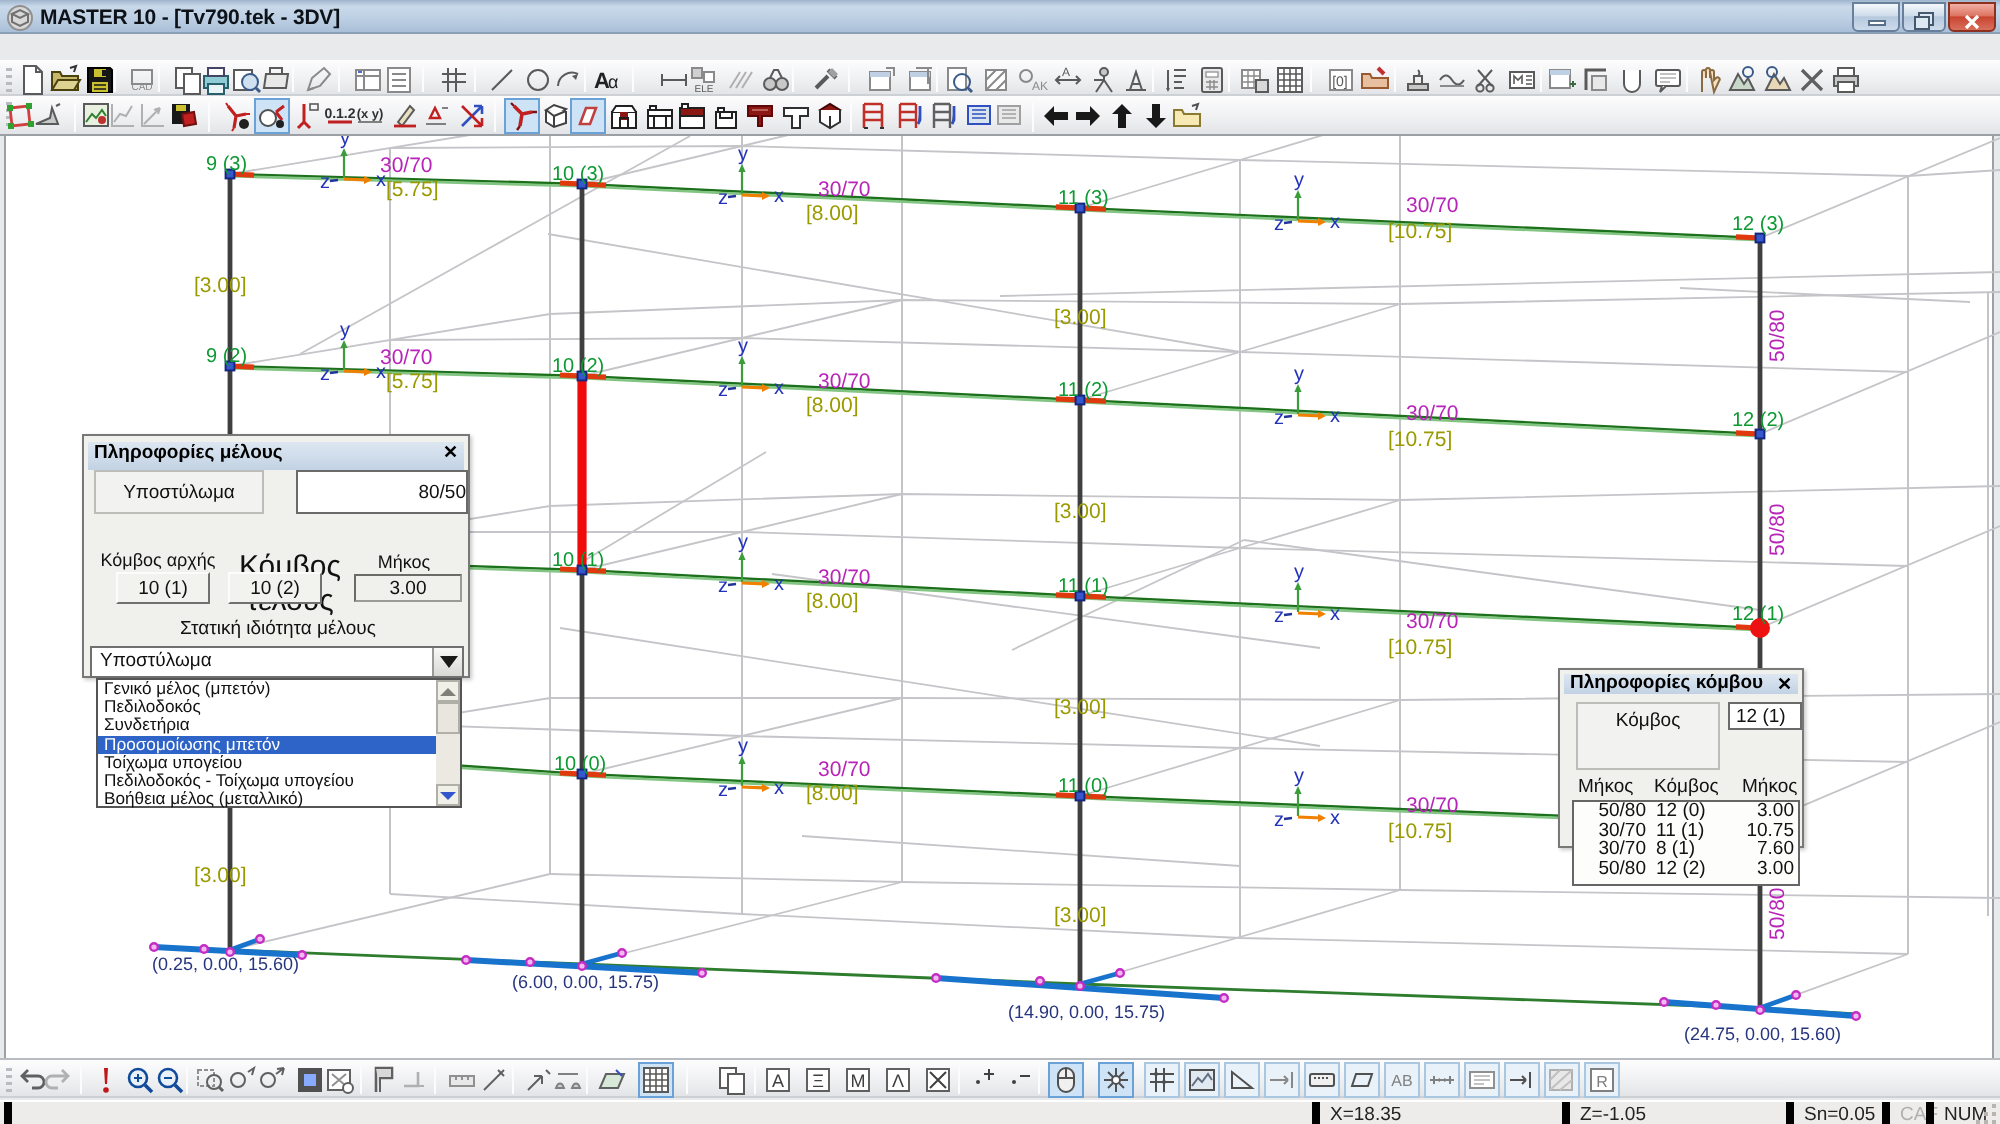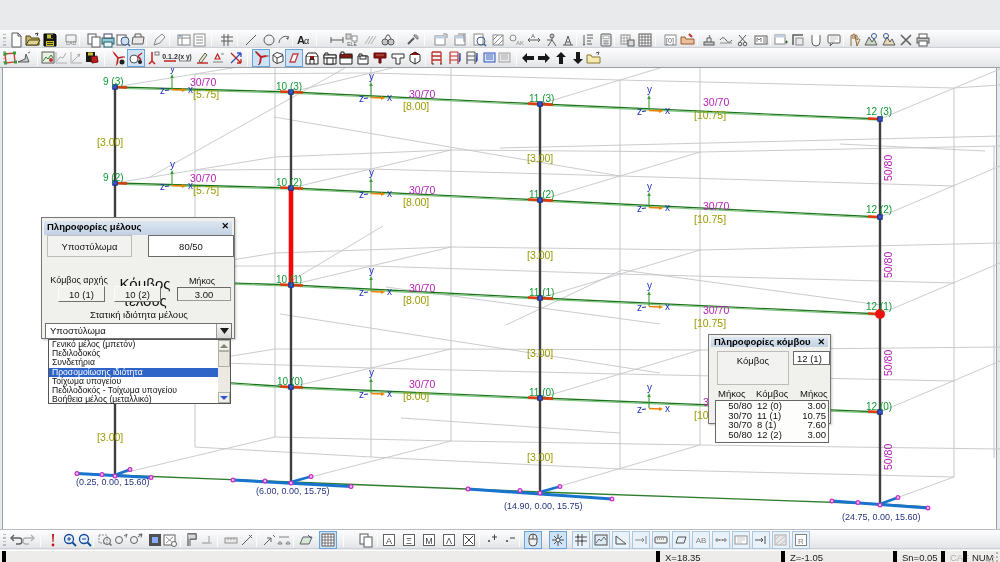--- a/index.html
+++ b/index.html
@@ -281,20 +281,37 @@
       <line x1="649" y1="408" x2="649" y2="395" stroke="#3a9d3a" stroke-width="1.1"></line>
       <path d="M 647.2 397 L 649 393 L 650.8 397 Z" fill="#3a9d3a"></path>
       <line x1="649" y1="408.5" x2="661" y2="409" stroke="#f08000" stroke-width="1.6"></line>
       <path d="M 659 407 L 663 409 L 659 411 Z" fill="#f08000"></path>
       <line x1="642" y1="409.5" x2="646" y2="409" stroke="#223399" stroke-width="1.2"></line>
       <text x="647" y="391" fill="#2233bb" font-size="10" text-anchor="start" font-weight="normal">y</text>
       <text x="637" y="413" fill="#2233bb" font-size="10" text-anchor="start" font-weight="normal">z</text>
       <text x="665" y="412" fill="#2233bb" font-size="10" text-anchor="start" font-weight="normal">x</text>
     </svg>
 
+<div id="titlebar">
+ <svg width="14" height="14" style="position:absolute;left:3px;top:2px" viewBox="0 0 14 14">
+        <circle cx="7" cy="7" r="6" fill="#d8d8d8" stroke="#909090"></circle>
+        <path d="M3 5l4-2 4 2-4 2zM3 5v4l4 2 4-2V5" fill="none" stroke="#707070"></path>
+      </svg>
+ <span id="titletext">MASTER 10 - [Tv790.tek - 3DV]</span>
+ <div class="capbtn" style="left:926px;width:24px">
+        <div style="width:9px;height:3px;background:#fff;border:1px solid #5a718c;margin:8px auto 0"></div>
+      </div>
+ <div class="capbtn" style="left:951px;width:22px"><svg width="10" height="9" style="margin-top:3px">
+          <rect x="2.5" y="0.5" width="7" height="6" fill="#dce8f4" stroke="#46586e"></rect>
+          <rect x="0.5" y="2.5" width="7" height="6" fill="#dce8f4" stroke="#46586e"></rect>
+        </svg></div>
+ <div class="capbtn close" style="left:974px;width:24px"><svg width="8" height="8" style="margin-top:3.5px">
+          <path d="M1 1l6 6M7 1L1 7" stroke="#fff" stroke-width="1.6"></path>
+        </svg></div>
+</div>
 
  <div class="tbar" style="top:30px;height:18px">
       <div style="position:absolute;left:3px;top:4px;width:3px;height:12px;background:repeating-linear-gradient(180deg,#b8bcc2 0 1.5px,transparent 1.5px 3.5px)"></div>
       <div class="ic " style="left:8px;top:2px;width:16px;height:16px"><svg width="16" height="16" viewBox="0 0 16 16">
           <path d="M4 1h6l3 3v11H4z" fill="#fff" stroke="#5a5a5a"></path>
           <path d="M10 1v3h3" fill="none" stroke="#5a5a5a"></path>
         </svg></div>
       <div class="ic " style="left:25px;top:2px;width:16px;height:16px"><svg width="16" height="16" viewBox="0 0 16 16">
           <path d="M1 13V4h4l1 2h8v7z" fill="#c9b769" stroke="#4a420e"></path>
           <path d="M1 13l3-5h11l-3 5z" fill="#ded293" stroke="#4a420e"></path>
@@ -835,55 +852,55 @@
         </svg></div>
       <div class="ic sel2" style="left:793px;top:2px;width:16px;height:16px"><svg width="16" height="16" viewBox="0 0 16 16">
           <rect x="2.5" y="2.5" width="11" height="11" fill="#fff" stroke="#808080"></rect>
           <text x="8" y="11.5" font-size="8" fill="#808080" text-anchor="middle">R</text>
         </svg></div>
     </div>
 
 <div class="dlg" style="left:41px;top:217px;width:194px;height:122px">
  <div class="dtitle" style="left:2px;top:3px;width:188px;height:14px">Πληροφορίες μέλους<span class="dx">✕</span></div>
  <div class="gbox" style="left:5px;top:17px;width:85px;height:22px;line-height:21px">Υποστύλωμα</div>
- <div style="position:absolute;left:106px;top:17px;width:86px;height:22px;background:#fff;border:1px solid #6a6a6a;text-align:center;line-height:21px">80/50</div>
+ <div style="position:absolute;left:106px;top:17px;width:86px;height:22px;background:#fff;border:1px solid #6a6a6a;text-align:right;line-height:21px">80/50</div>
  <div style="position:absolute;left:4px;top:57px;width:66px;text-align:center;font-size:9px">Κόμβος αρχής</div>
  <div style="position:absolute;left:70px;top:57px;width:66px;text-align:center;font-size:15px">Κόμβος τέλους</div>
  <div style="position:absolute;left:130px;top:58px;width:60px;text-align:center;font-size:9px">Μήκος</div>
  <div class="dbtn" style="left:16px;top:68px;width:47px;height:16px">10 (1)</div>
  <div class="dbtn" style="left:72px;top:68px;width:47px;height:16px">10 (2)</div>
  <div style="position:absolute;left:135px;top:69px;width:54px;height:14px;background:#f0f0ec;border:1px solid #9a9a96;border-top-color:#6a6a66;border-left-color:#6a6a66;text-align:center;line-height:13px">3.00</div>
  <div style="position:absolute;left:0;top:91px;width:194px;text-align:center">Στατική ιδιότητα μέλους</div>
  <div style="position:absolute;left:3px;top:105px;width:187px;height:16px;background:#fff;border:1px solid #707070">
    <span style="position:absolute;left:4px;top:1px">Υποστύλωμα</span>
    <div style="position:absolute;right:0px;top:0px;width:15px;height:14px;background:linear-gradient(#f8f8f8,#d8d8d4);border-left:1px solid #9a9a9a"><svg width="10" height="7" style="margin:3.5px 0 0 2.5px">
             <path d="M0 0h9L4.5 6z" fill="#1a1a1a"></path>
           </svg></div>
  </div>
 </div>
 <div id="droplist">
   <div class="li">Γενικό μέλος (μπετόν)</div>
   <div class="li">Πεδιλοδοκός</div>
   <div class="li">Συνδετήρια</div>
-  <div class="li sel">Προσομοίωσης ιδιότητα</div>
+  <div class="li sel">Προσομοίωσης μπετόν</div>
   <div class="li">Τοίχωμα υπογείου</div>
   <div class="li">Πεδιλοδοκός - Τοίχωμα υπογείου</div>
   <div class="li">Βοήθεια μέλος (μεταλλικό)</div>
   <div id="dscroll">
     <div style="position:absolute;left:0;top:0;width:12px;height:11px;background:#f0efe8;border:1px solid #b0afa8"><svg width="8" height="5" style="margin:2px 0 0 1px">
             <path d="M4 0L0 4h8z" fill="#807f78"></path>
           </svg></div>
     <div style="position:absolute;left:0;top:11px;width:12px;height:16px;background:#e8e6de;border:1px solid #b0afa8"></div>
     <div style="position:absolute;left:0;bottom:0;width:12px;height:11px;background:#f0efe8;border:1px solid #b0afa8"><svg width="8" height="5" style="margin:3px 0 0 1px">
             <path d="M0 0h8L4 4z" fill="#3355cc"></path>
           </svg></div>
   </div>
 </div>
 
-<div class="dlg" style="left:708px;top:334px;width:123px;height:90px">
+<div class="dlg" style="left:779px;top:334px;width:123px;height:90px">
  <div class="dtitle" style="left:2px;top:2px;width:117px;height:10px;line-height:10px">Πληροφορίες κόμβου<span class="dx">✕</span></div>
  <div class="gbox" style="left:8px;top:16px;width:72px;height:34px;padding-top:3px">Κόμβος</div>
  <div style="position:absolute;left:84px;top:16px;width:37px;height:14px;background:#fff;border:1px solid #6a6a6a;padding:1px 0 0 3px">12 (1)</div>
  <div style="position:absolute;left:9px;top:53px">Μήκος</div>
  <div style="position:absolute;left:47px;top:53px">Κόμβος</div>
  <div style="position:absolute;left:91px;top:53px">Μήκος</div>
  <div style="position:absolute;left:6px;top:65px;width:114px;height:43px;background:#fdfdfc;border:1px solid #666">
    <div class="nrow">
           <span class="c1">50/80</span>
           <span class="c2">12 (0)</span>

